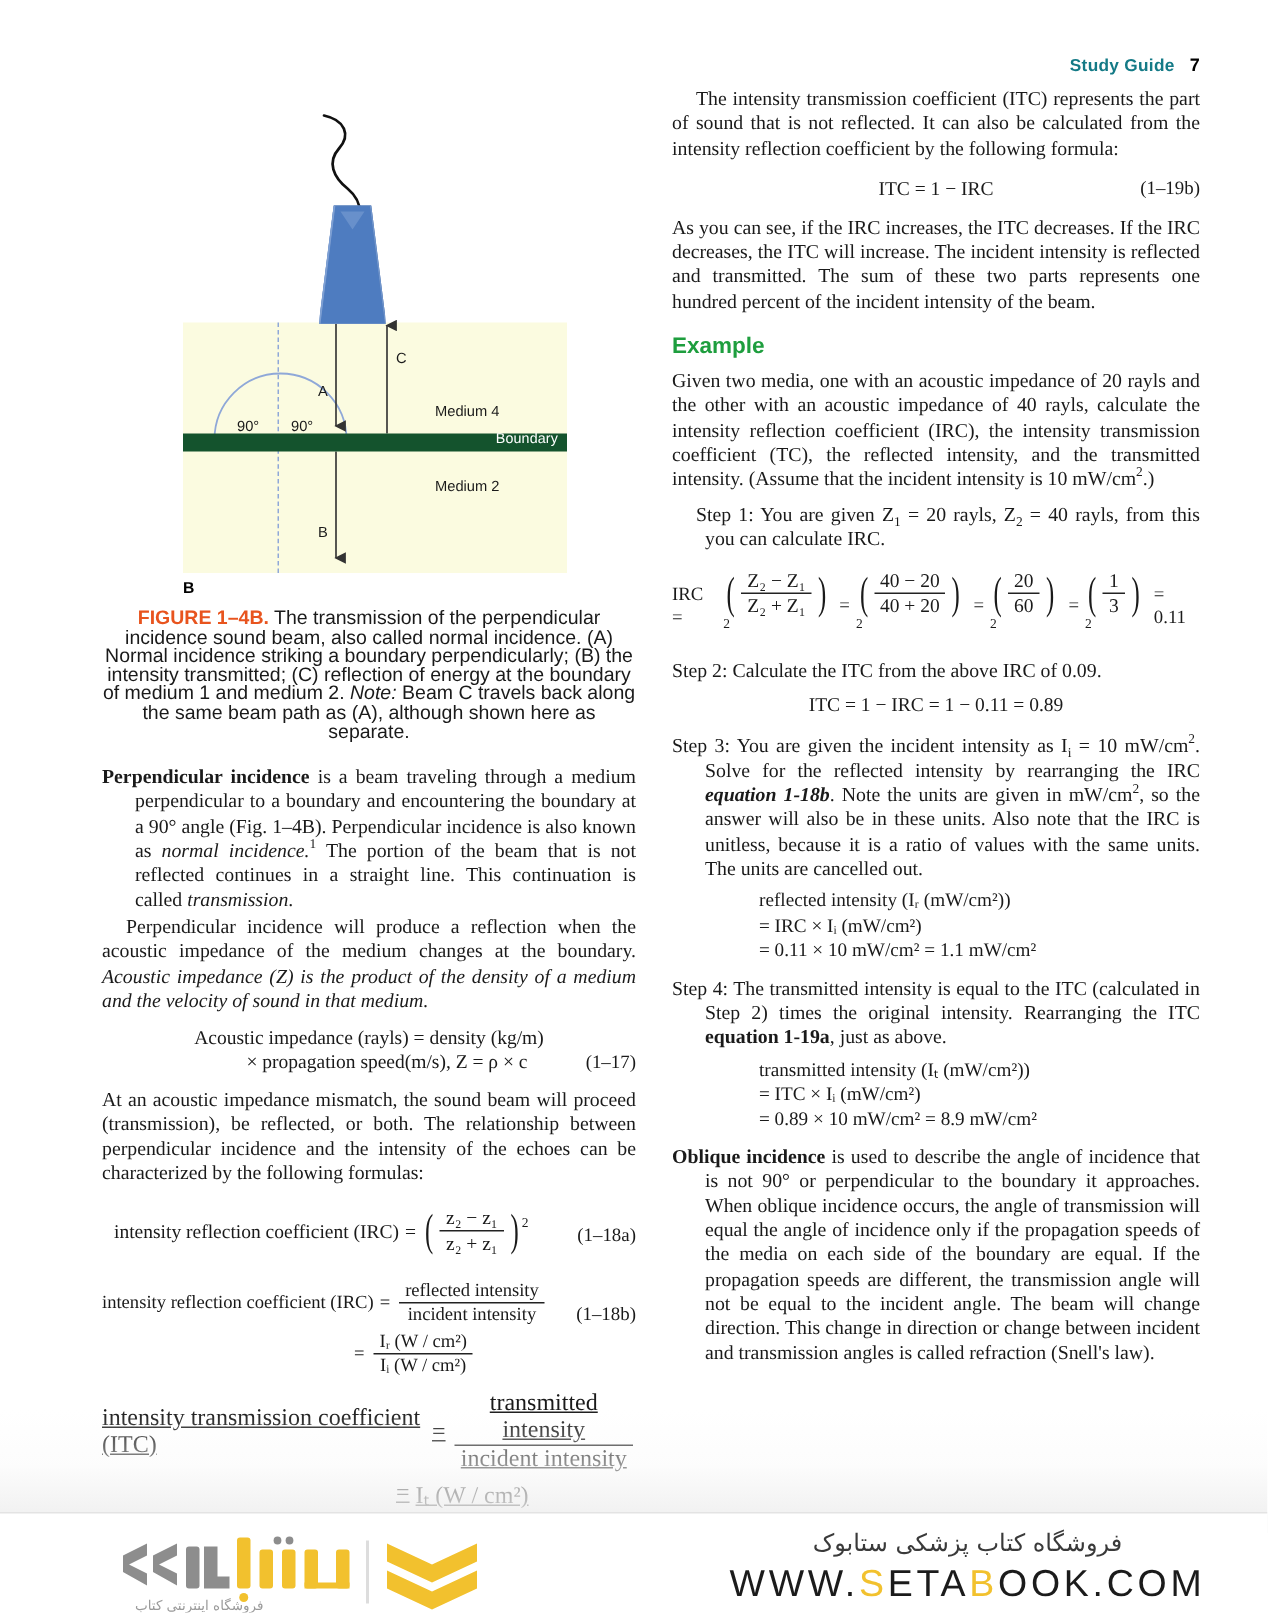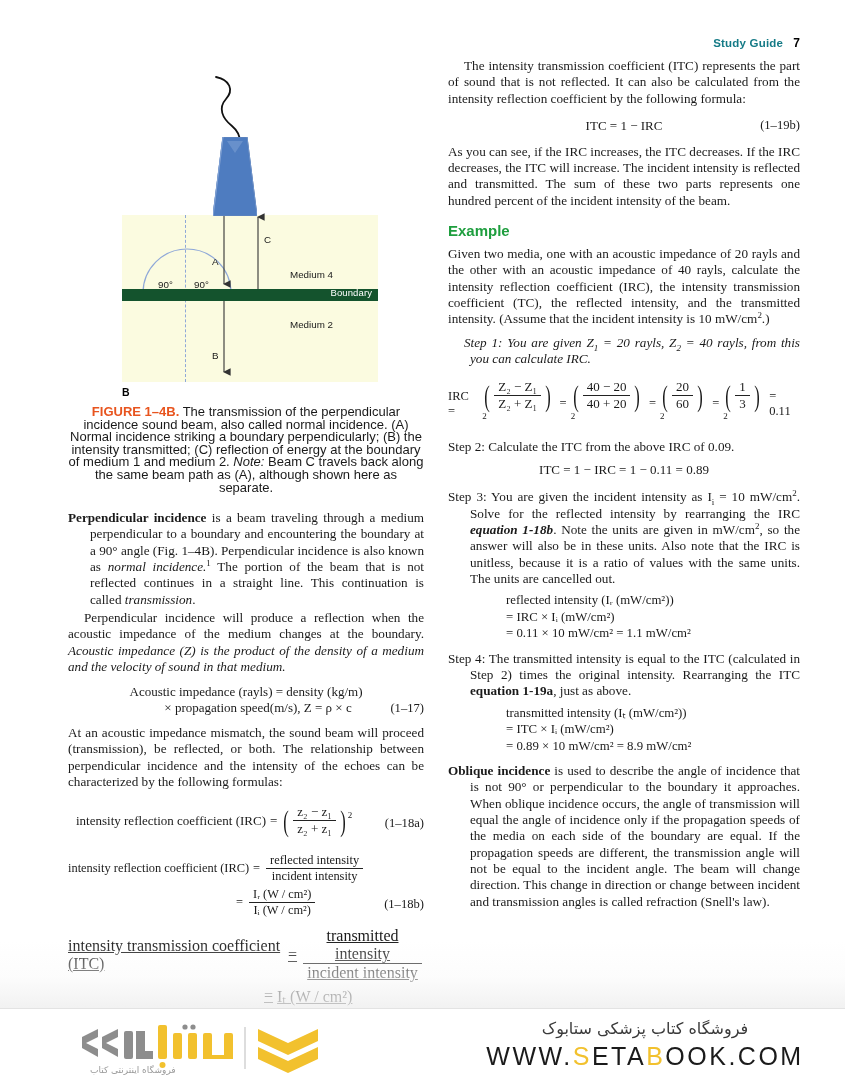--- a/index.html
+++ b/index.html
@@ -310,21 +310,21 @@
             <span class="den">incident intensity</span>
           </span>
       </div>
       <div class="eqline" style="justify-content:flex-start; padding-left:168px; margin-top:3px;">
         <span>=</span>
         <span class="frac">
             <span class="num">Iᵣ (W / cm²)</span>
             <span class="den">Iᵢ (W / cm²)</span>
           </span>
       </div>
-      <span class="eqno" style="top:44px;">(1–18b)</span>
+      <span class="eqno" style="top:16px;">(1–18b)</span>
     </div>
 
     <div class="eq" style="margin-top:6px; font-size:16px;text-decoration:underline;">
       <div class="eqline" style="justify-content:flex-start;">
         <span>intensity transmission coefficient (ITC)</span>
         <span>=</span>
         <span class="frac">
             <span class="num">transmitted intensity</span>
             <span class="den">incident intensity</span>
           </span>
@@ -347,21 +347,21 @@
     </div>
 
     <p class="body" style="margin-top:10px;">As you can see, if the IRC increases, the ITC decreases. If the IRC decreases, the ITC will increase. The incident intensity is reflected and transmitted. The sum of these two parts represents one hundred percent of the incident intensity of the beam.</p>
 
     <h3 class="example">Example</h3>
 
     <p class="body">
       <span>Given two media, one with an acoustic impedance of 20 rayls and the other with an acoustic impedance of 40 rayls, calculate the intensity reflection coefficient (IRC), the intensity transmission coefficient (TC), the reflected intensity, and the transmitted intensity. (Assume that the incident intensity is 10 mW/cm</span><sup>2</sup><span>.)</span>
     </p>
 
-    <p class="body hang" style="margin-top:7px;font-style:italic;">
+    <p class="body hang" style="margin-top:7px;">
       <span class="lead">Step 1:</span><span> You are given Z</span><sub>1</sub><span> = 20 rayls, Z</span><sub>2</sub><span> = 40 rayls, from this you can calculate IRC.</span>
     </p>
 
     <div class="eq" style="margin-top:12px; font-size:12.5px;">
       <div class="eqline">
         <span>IRC =</span>
         <span class="paren"><span class="pl">(</span><span class="frac"><span class="num">Z₂ − Z₁</span><span class="den">Z₂ + Z₁</span></span><span class="pr">)</span><span class="exp">2</span></span>
         <span>=</span>
         <span class="paren"><span class="pl">(</span><span class="frac"><span class="num">40 − 20</span><span class="den">40 + 20</span></span><span class="pr">)</span><span class="exp">2</span></span>
         <span>=</span>

